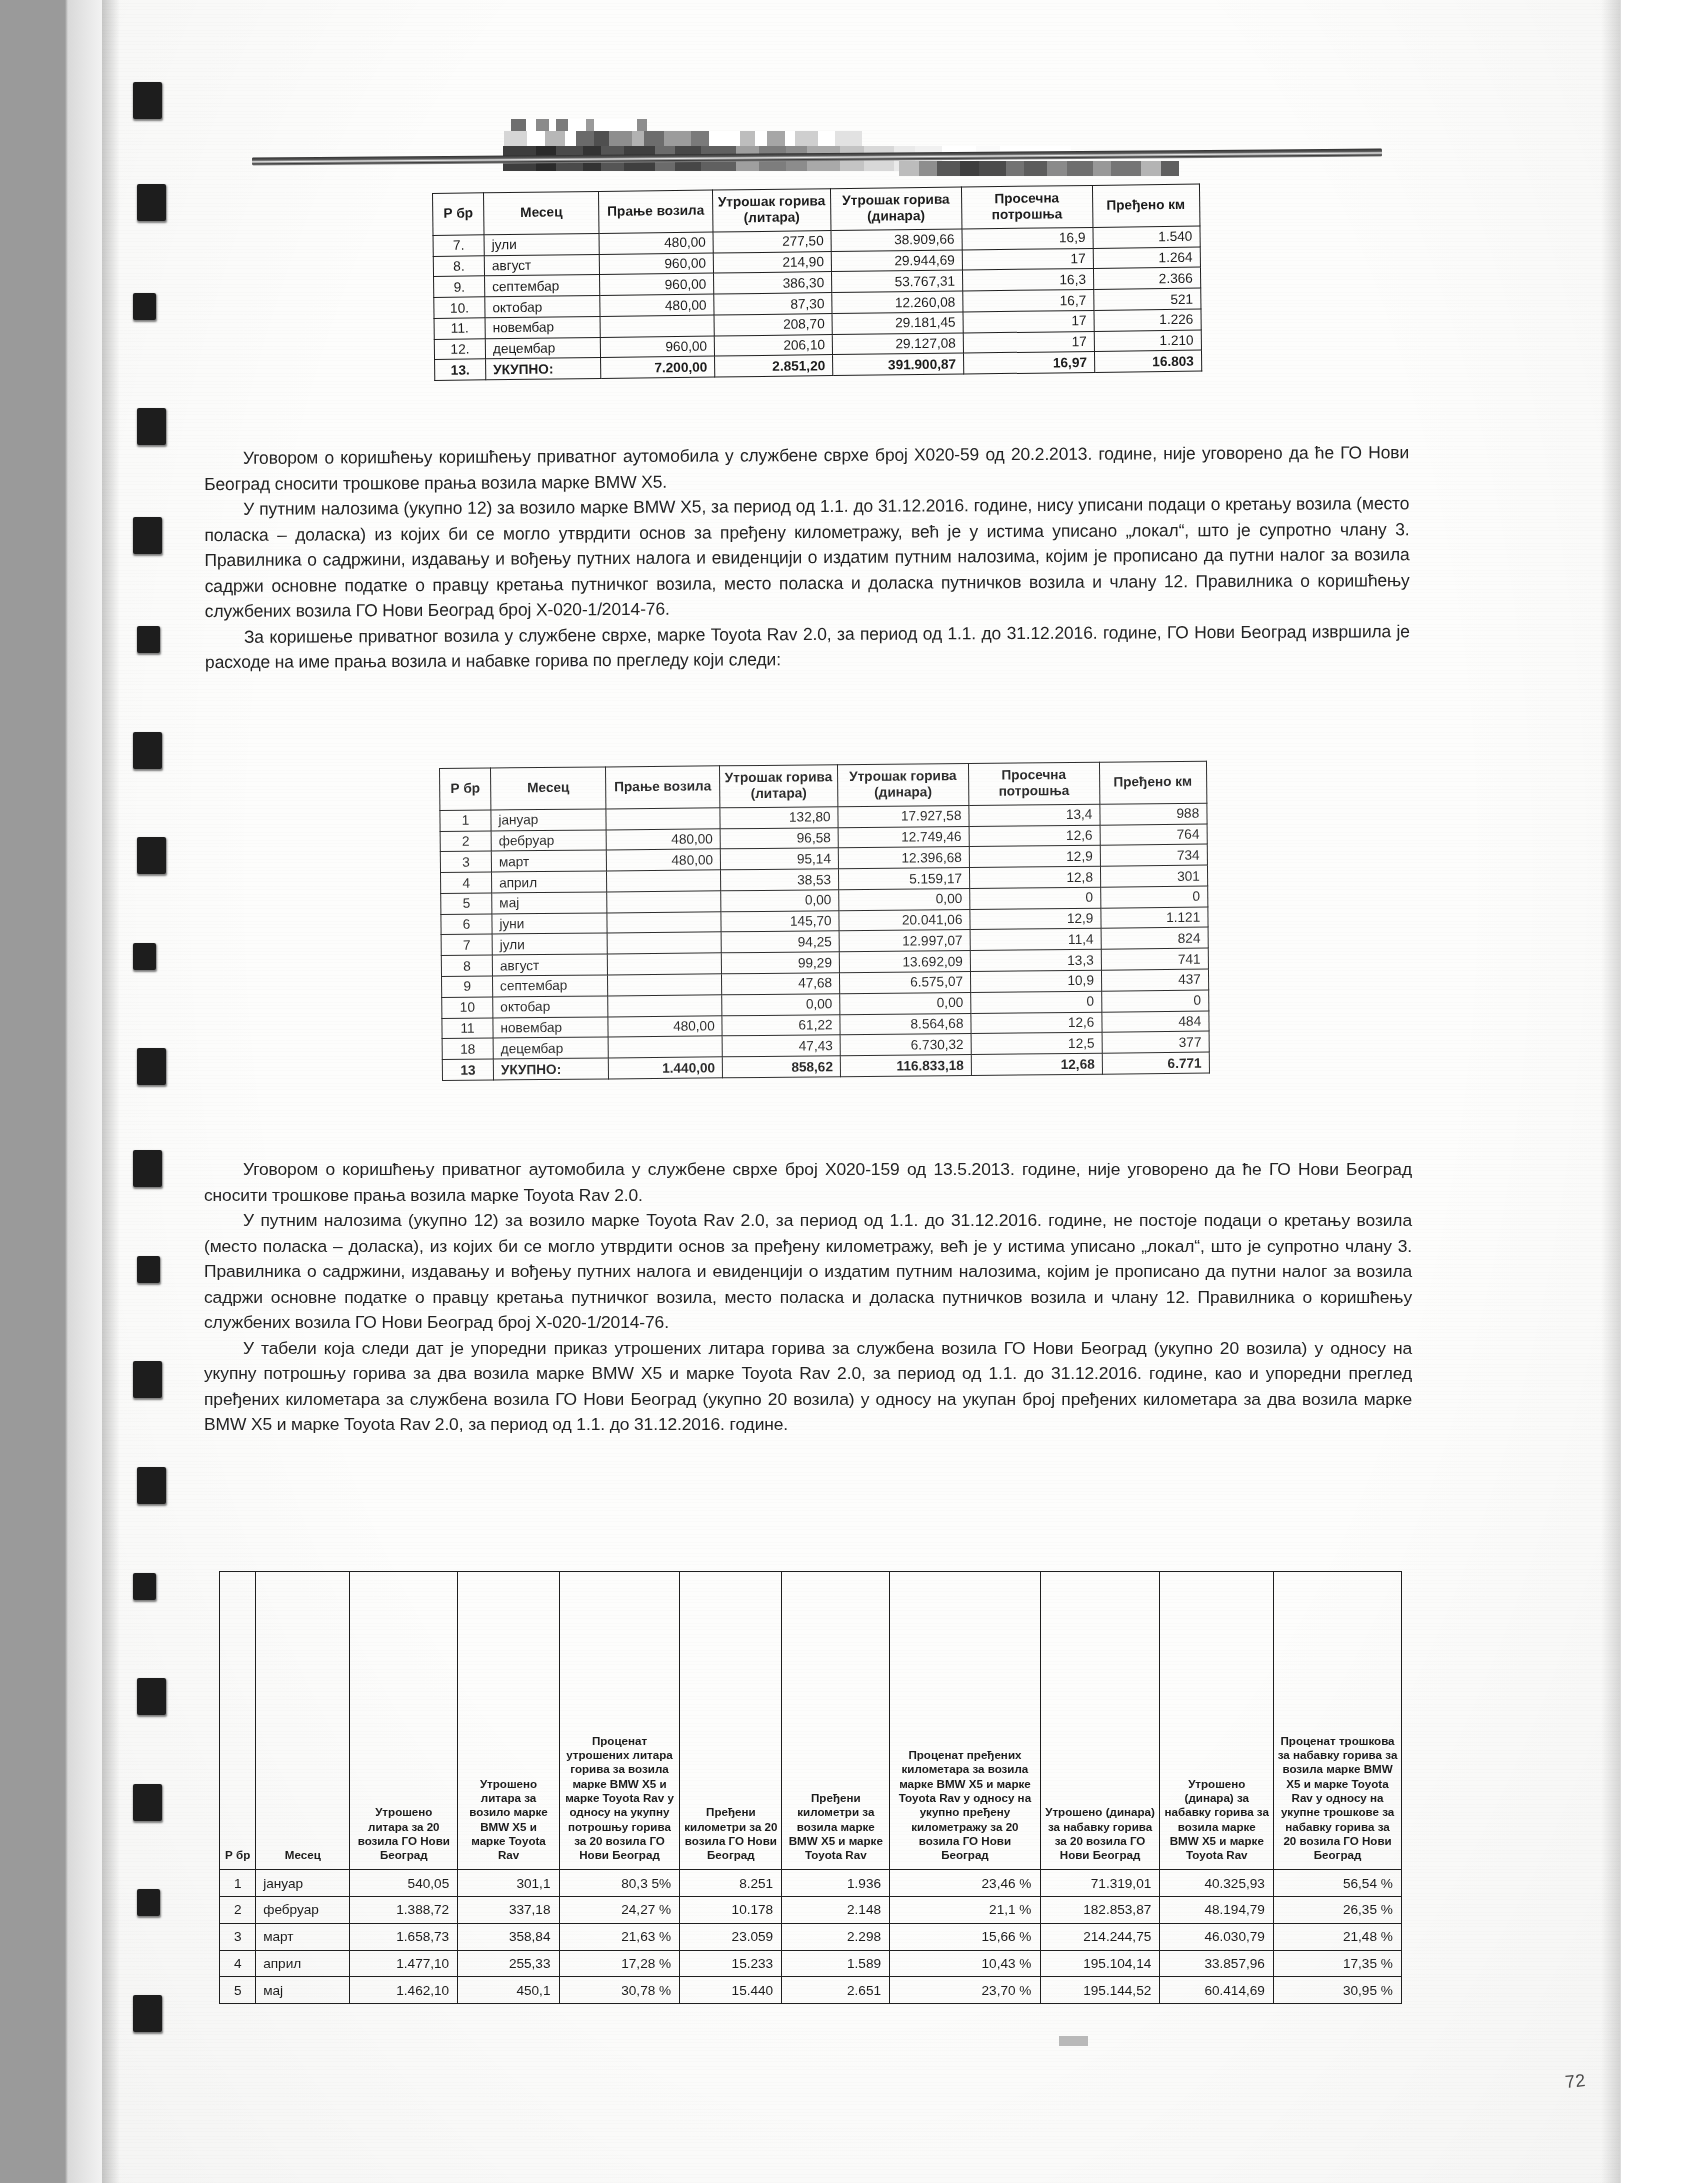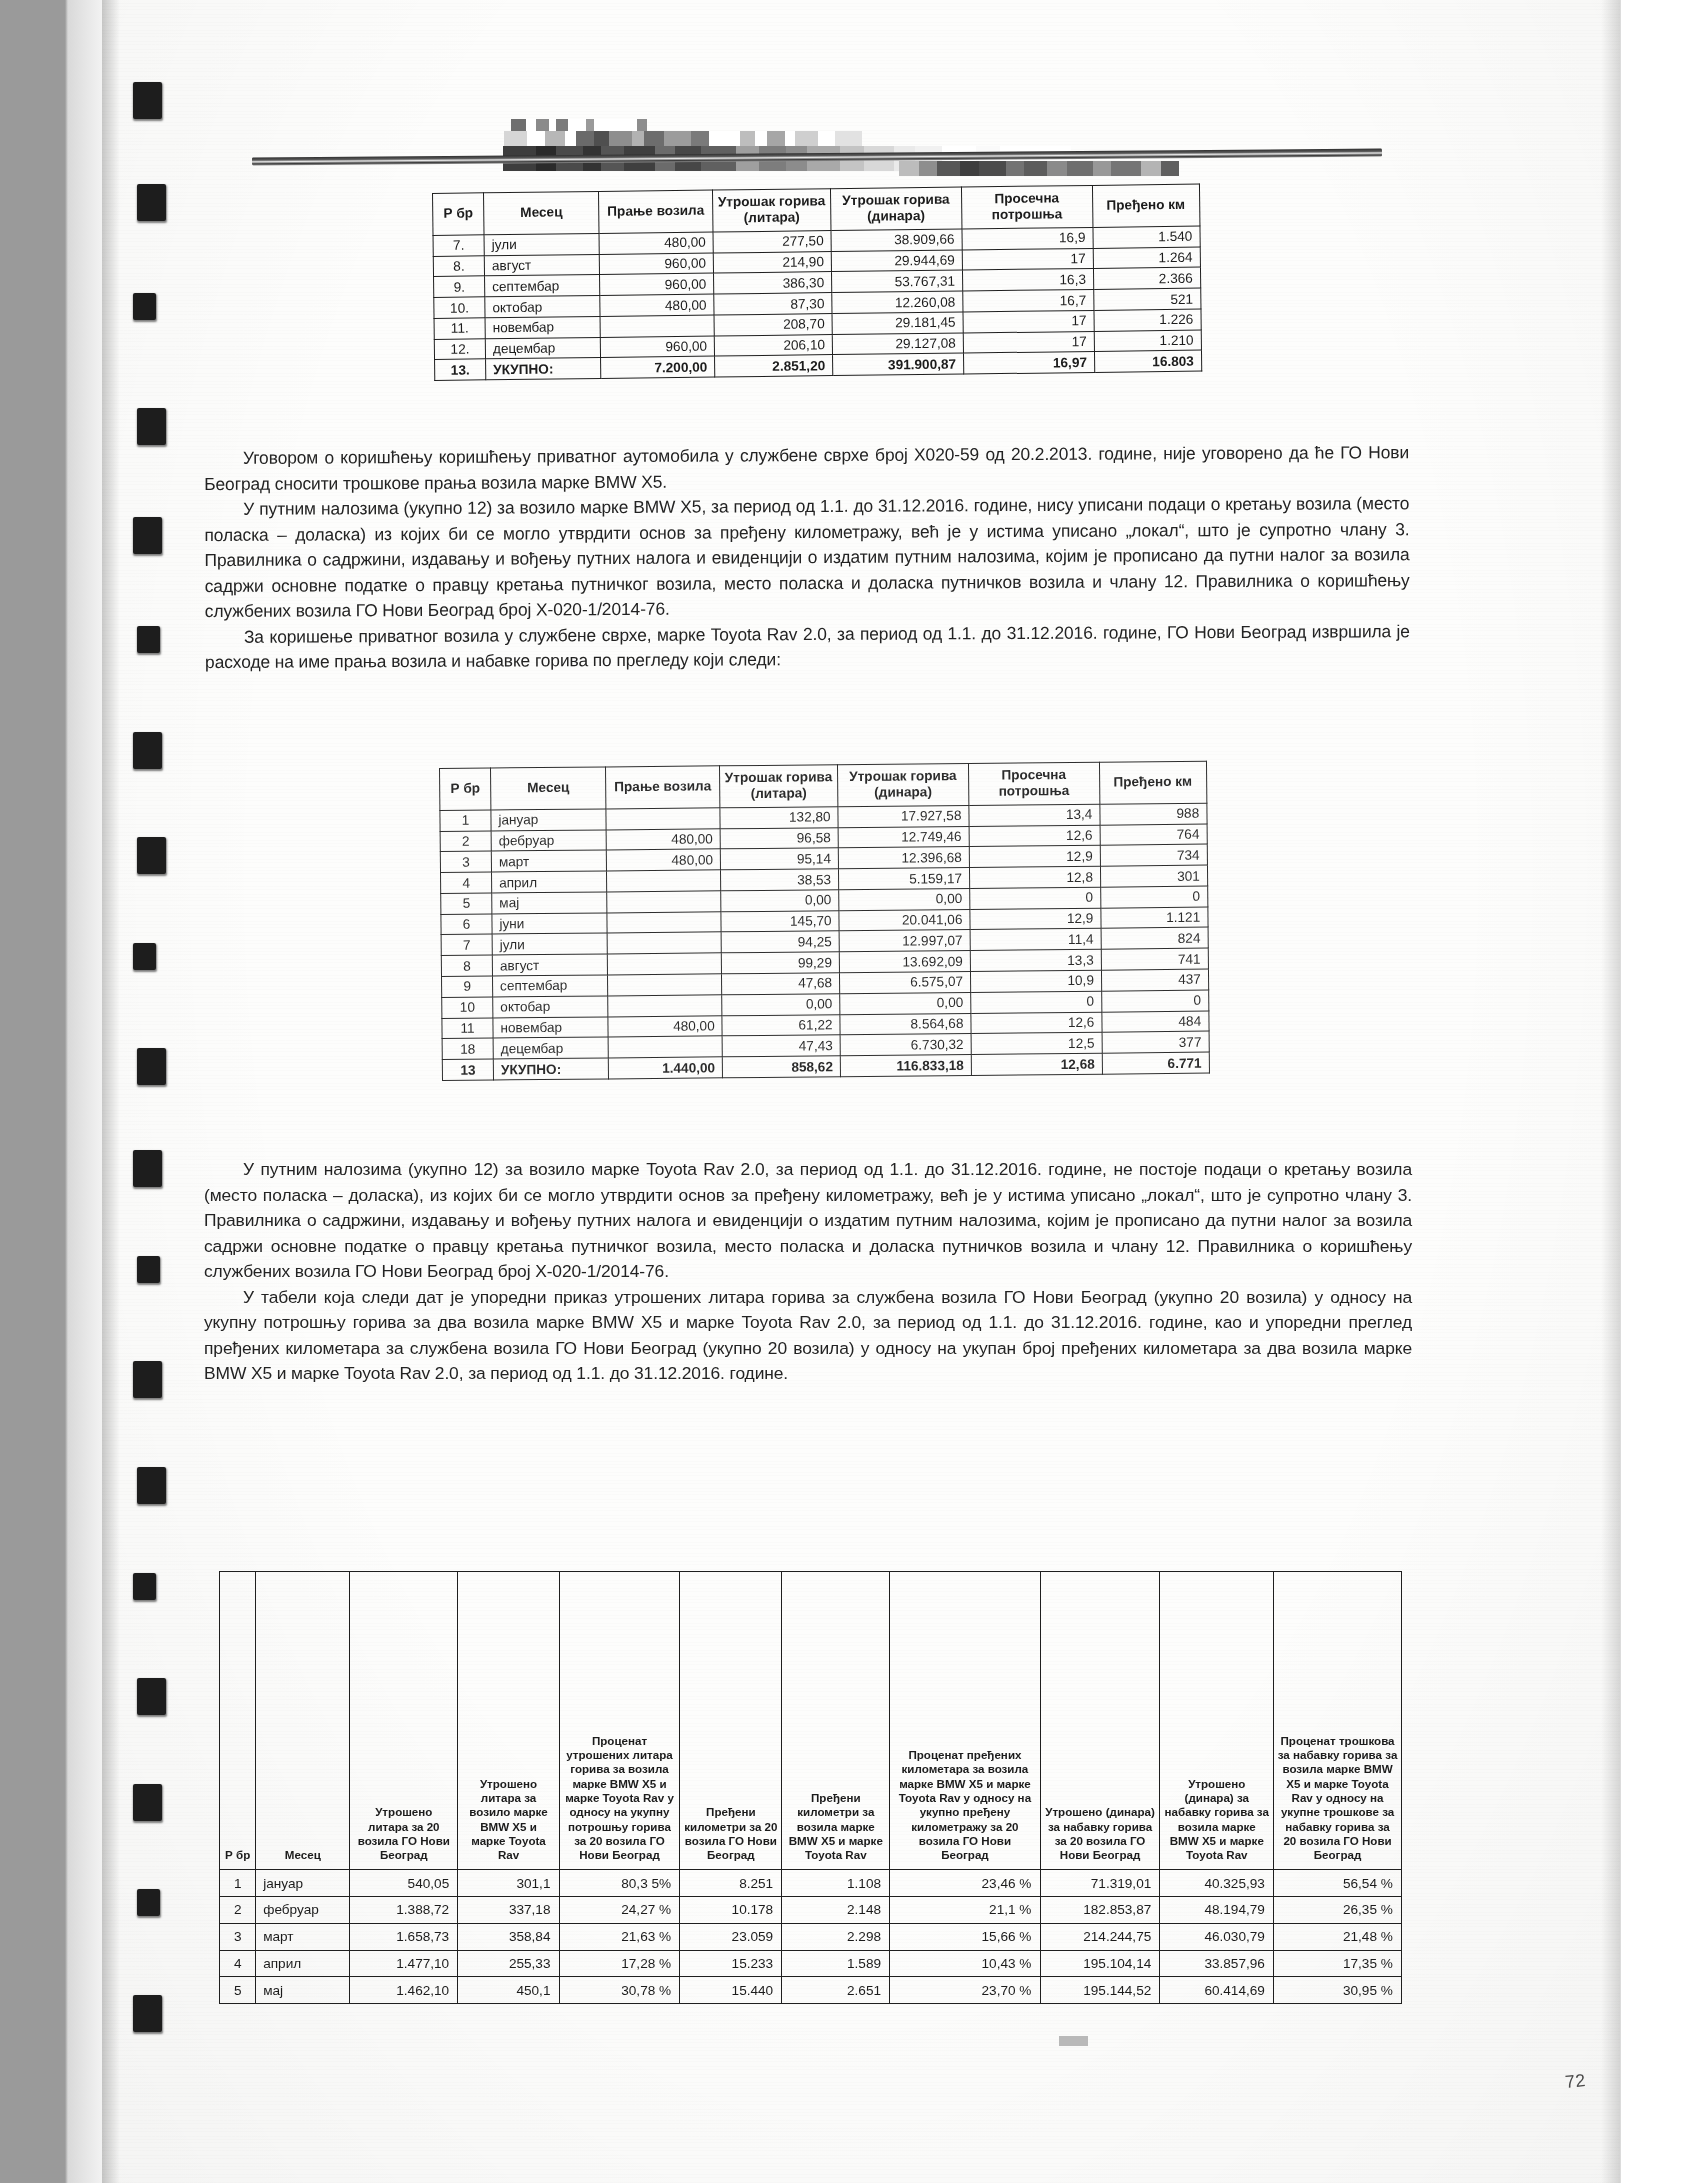--- a/index.html
+++ b/index.html
@@ -522,20 +522,21 @@
             <td class="c-num c-lit">858,62</td>
             <td class="c-num c-din">116.833,18</td>
             <td class="c-num c-avg">12,68</td>
             <td class="c-num c-km">6.771</td>
           </tr>
         </tbody>
     </table>
   </div>
 
   <div class="para" id="para2" style="left:204px; top:1157px; width:1208px;">
+    <p>Уговором о коришћењу приватног аутомобила у службене сврхе број X020-159 од 13.5.2013. године, није уговорено да ће ГО Нови Београд сносити трошкове прања возила марке Toyota Rav 2.0.</p>
     <p>У путним налозима (укупно 12) за возило марке Toyota Rav 2.0, за период од 1.1. до 31.12.2016. године, не постоје подаци о кретању возила (место поласка – доласка), из којих би се могло утврдити основ за пређену километражу, већ је у истима уписано „локал“, што је супротно члану 3. Правилника о садржини, издавању и вођењу путних налога и евиденцији о издатим путним налозима, којим је прописано да путни налог за возила садржи основне податке о правцу кретања путничког возила, место поласка и доласка путничков возила и члану 12. Правилника о коришћењу службених возила ГО Нови Београд број X-020-1/2014-76.</p>
     <p>У табели која следи дат је упоредни приказ утрошених литара горива за службена возила ГО Нови Београд (укупно 20 возила) у односу на укупну потрошњу горива за два возила марке BMW X5 и марке Toyota Rav 2.0, за период од 1.1. до 31.12.2016. године, као и упоредни преглед пређених километара за службена возила ГО Нови Београд (укупно 20 возила) у односу на укупан број пређених километара за два возила марке BMW X5 и марке Toyota Rav 2.0, за период од 1.1. до 31.12.2016. године.</p>
   </div>
 
   <div class="tbl-wrap" id="table3-wrap">
     <table class="comp-tbl">
       <thead>
         <tr>
           <th class="w-idx">Р бр</th>
           <th class="w-month">Месец</th>
@@ -551,21 +552,21 @@
         </tr>
       </thead>
       <tbody id="t3-body">
           <tr>
             <td class="c-idx">1</td>
             <td class="c-month">јануар</td>
             <td class="c-num w-c2">540,05</td>
             <td class="c-num w-c3">301,1</td>
             <td class="c-num w-c4">80,3 5%</td>
             <td class="c-num w-c5">8.251</td>
-            <td class="c-num w-c6">1.108</td>
+            <td class="c-num w-c6">1.936</td>
             <td class="c-num w-c7">23,46 %</td>
             <td class="c-num w-c8">71.319,01</td>
             <td class="c-num w-c9">40.325,93</td>
             <td class="c-num w-c10">56,54 %</td>
           </tr>
           <tr>
             <td class="c-idx">2</td>
             <td class="c-month">фебруар</td>
             <td class="c-num w-c2">1.388,72</td>
             <td class="c-num w-c3">337,18</td>

